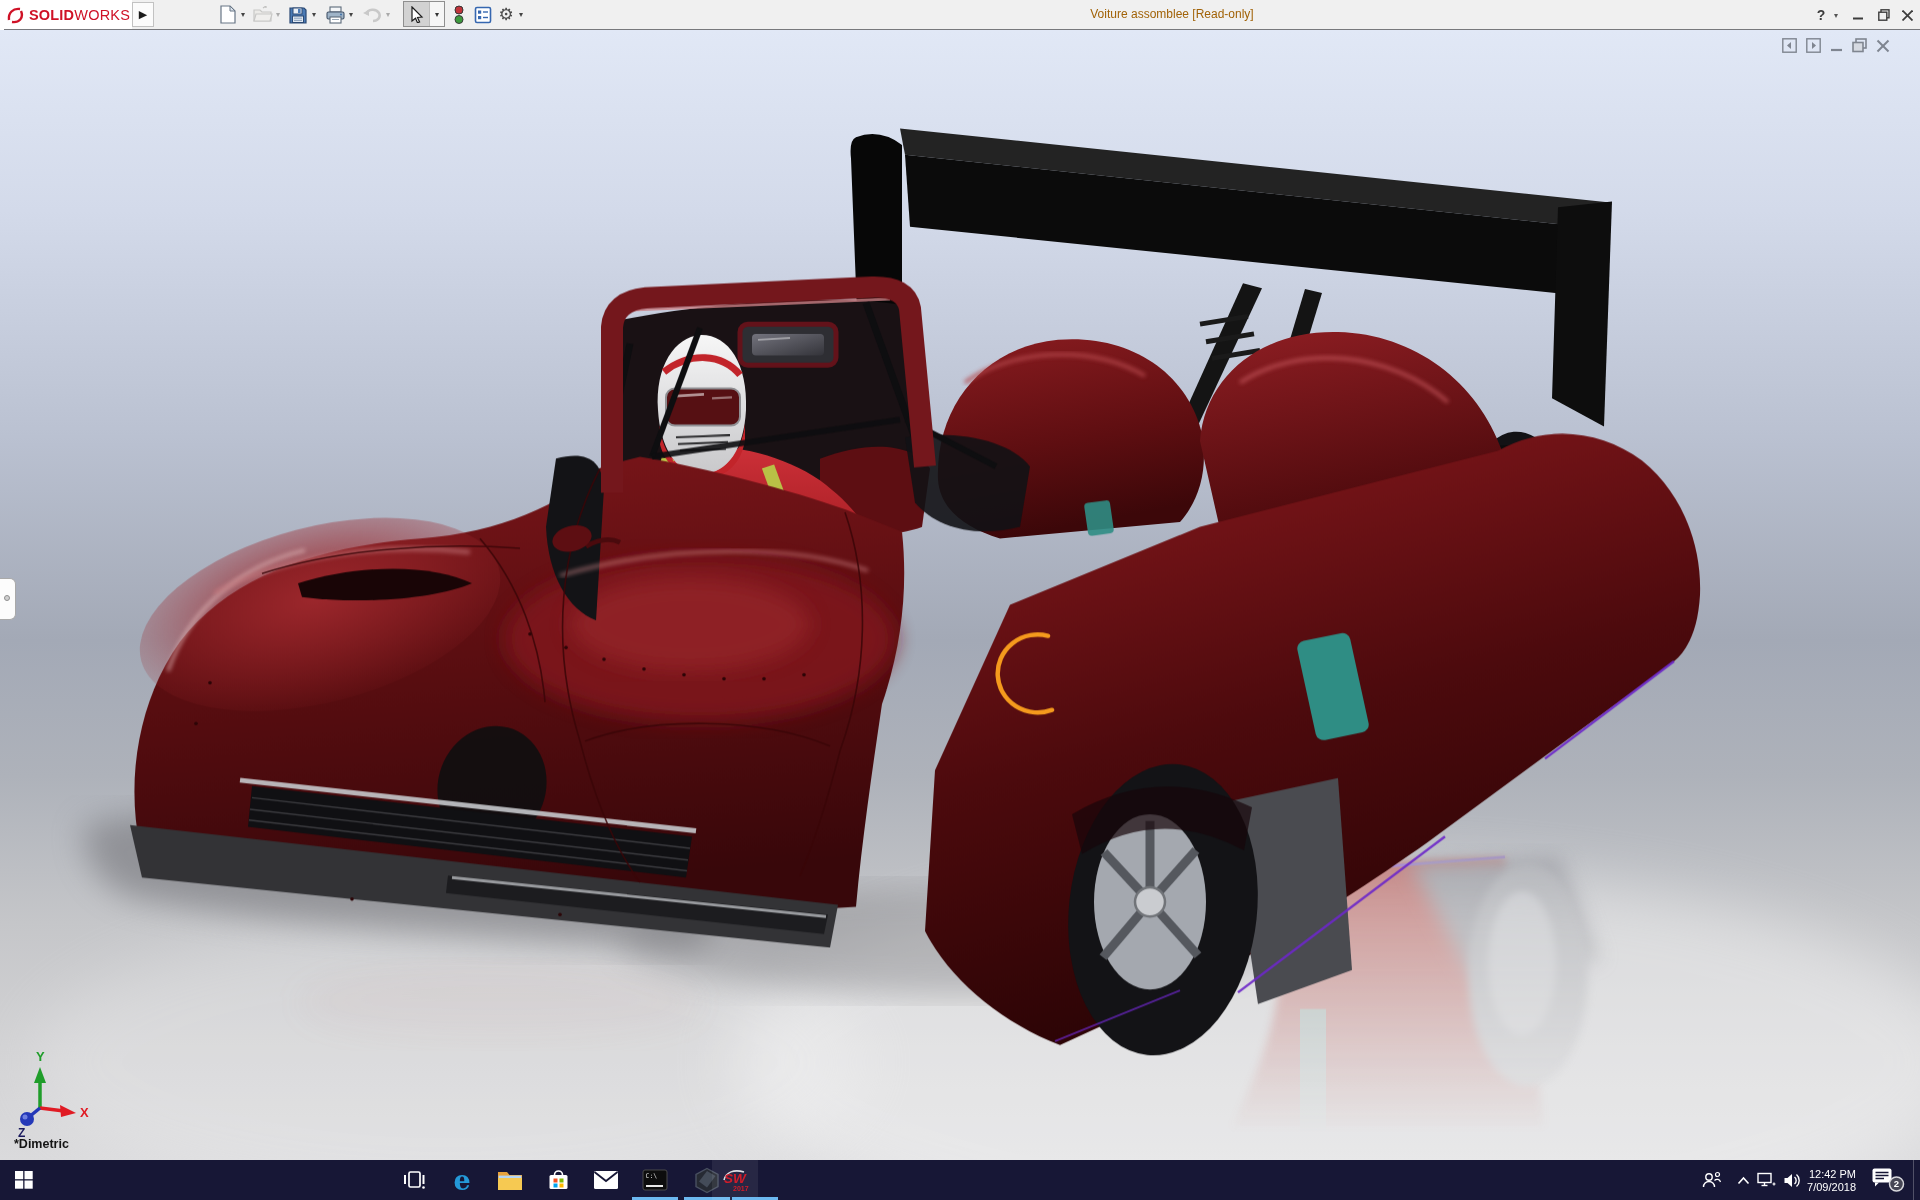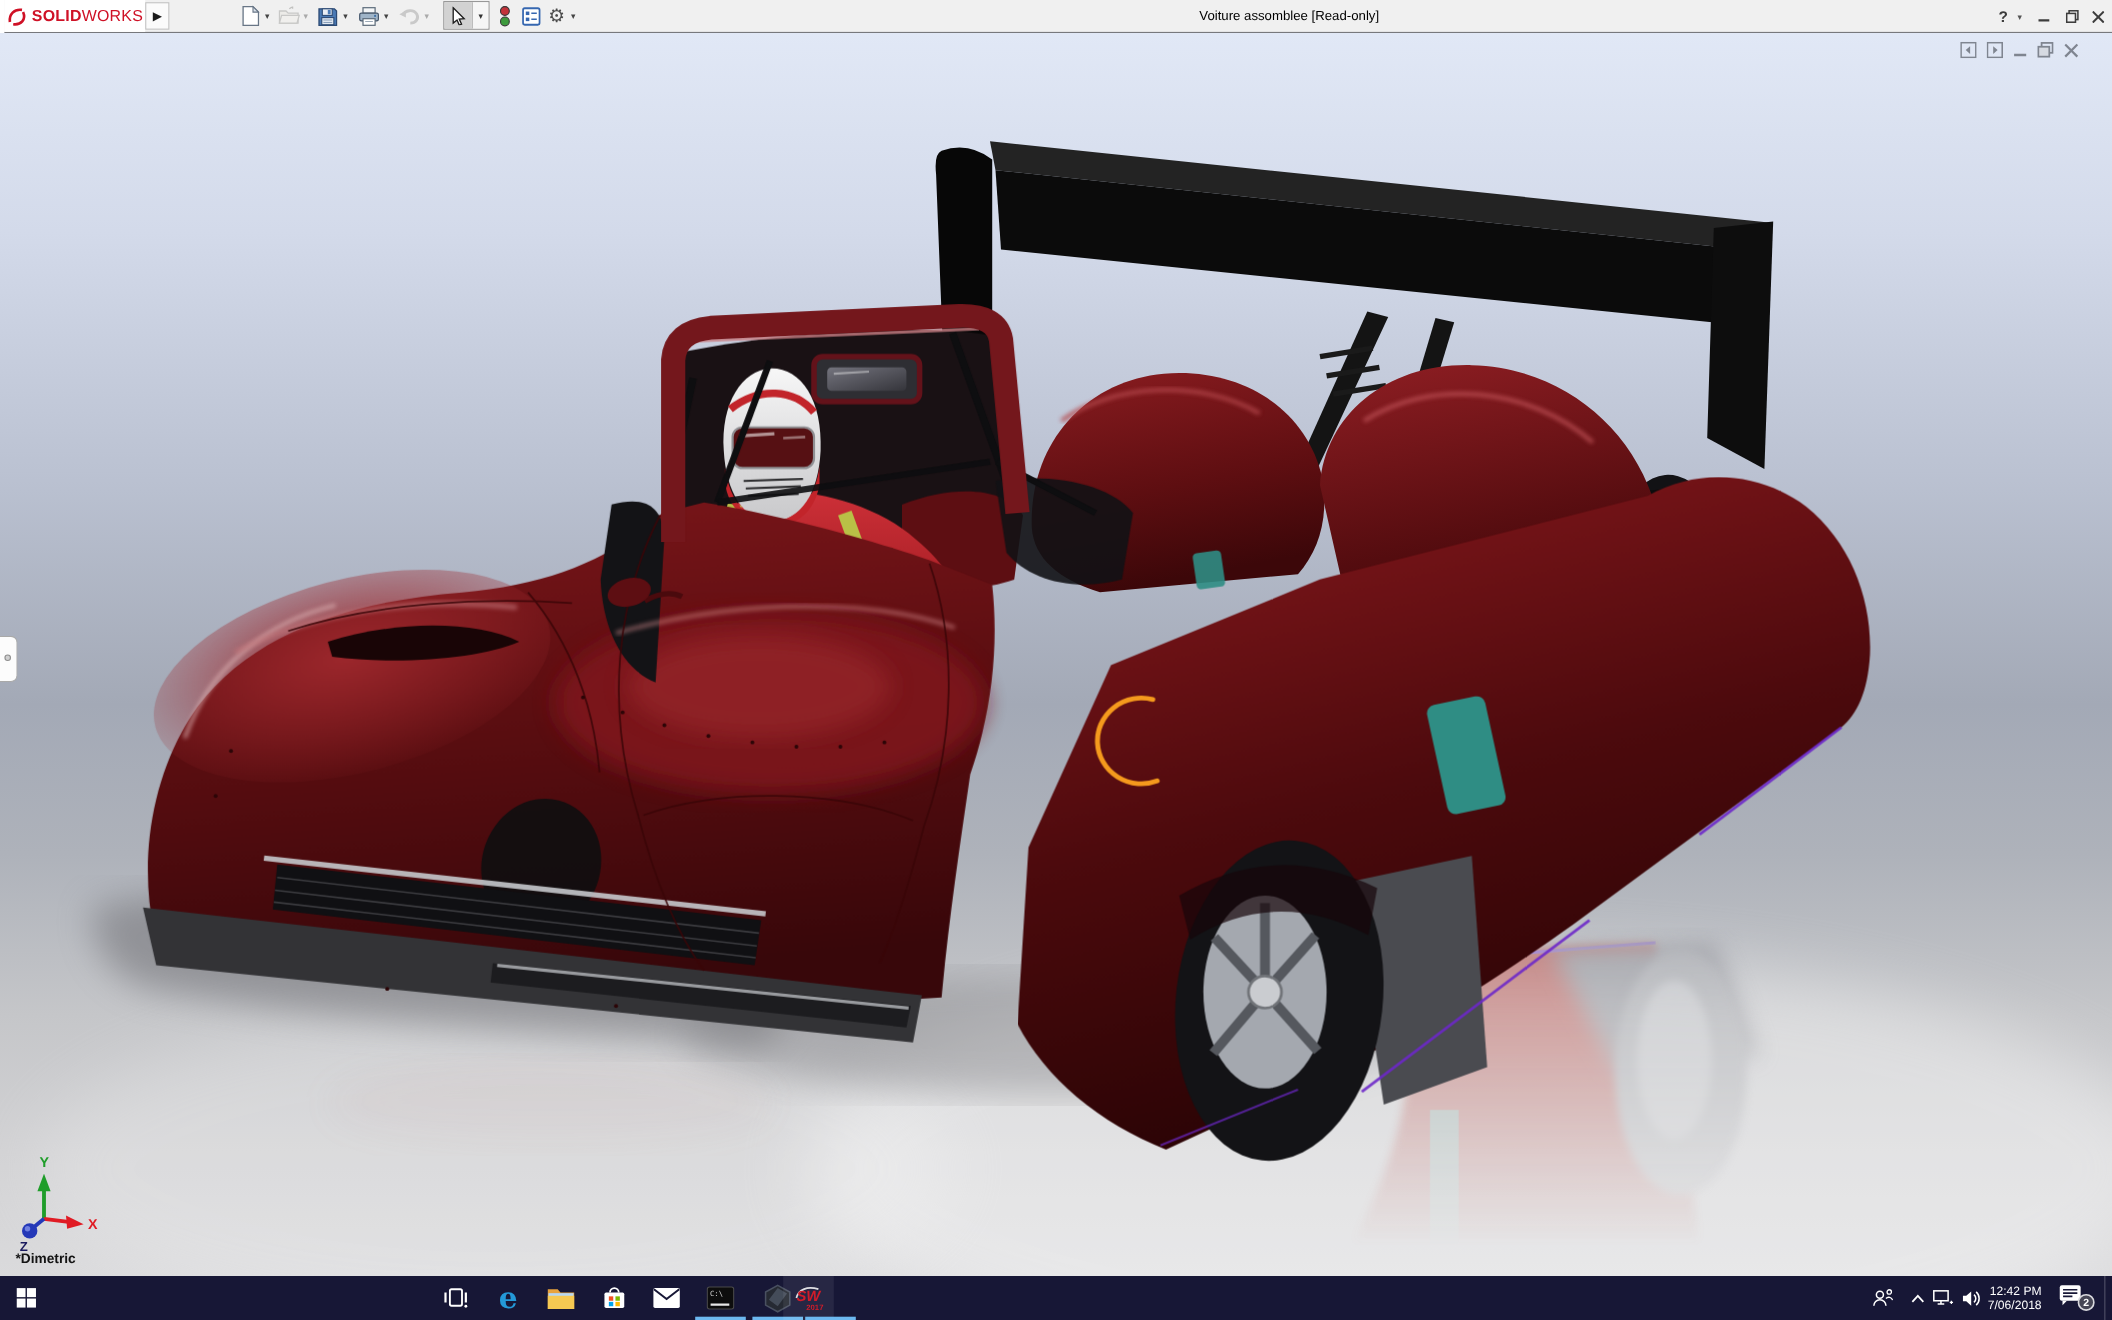--- a/index.html
+++ b/index.html
@@ -11,21 +11,21 @@
   #logo-text b { font-weight:800; }
   .flyout-btn { position:absolute; left:128px; top:2px; width:22px; height:25px; border:1px solid #c2c2c2; background:#fbfbfb; display:flex; align-items:center; justify-content:center; font-size:11px; color:#1a1a1a; }
   .tb-icon { position:absolute; top:3px; width:22px; height:23px; display:flex; align-items:center; justify-content:center; }
   .tb-caret { position:absolute; top:10px; font-size:8px; color:#444; }
   .tb-caret.dis { color:#aaa; }
   .dis-icon { opacity:.45; filter:grayscale(.8); }
   #select-box { position:absolute; left:399px; top:1px; width:42px; height:26px; border:1px solid #8f8f8f; display:flex; }
   #select-box .cell-a { width:25px; background:#d2d2d2; display:flex; align-items:center; justify-content:center; }
   #select-box .cell-b { width:15px; background:#f6f6f6; border-left:1px solid #bcbcbc; display:flex; align-items:center; justify-content:center; font-size:8px; color:#333; }
   #gear-glyph { font-size:17px; color:#4c4c4c; line-height:1; }
-  #title-text { position:absolute; left:1168px; top:7px; transform:translateX(-50%); font-size:12px; color:#000000; white-space:nowrap; }
+  #title-text { position:absolute; left:1168px; top:7px; transform:translateX(-50%); font-size:12px; color:#a16207; white-space:nowrap; }
   .win-ctl { position:absolute; top:4px; height:22px; display:flex; align-items:center; justify-content:center; color:#3c3c3c; }
   #help-lbl { left:1808px; width:18px; font-size:14px; font-weight:bold; }
   #help-caret { left:1827px; width:10px; font-size:8px; color:#555; }
   
   #viewport { position:absolute; left:0; top:30px; width:1920px; height:1130px;
     background:linear-gradient(180deg,#e1e8f6 0%,#d3daea 16%,#bac1d1 36%,#a3a9b6 54%,#aeb2ba 66%,#c5c6c9 79%,#d2d2d4 90%,#dadadc 100%); }
   #doc-controls { position:absolute; left:1782px; top:8px; display:flex; gap:9px; align-items:center; }
   #left-tab { position:absolute; left:0; top:548px; width:16px; height:42px; background:#fcfcfc; border:1px solid #a9a9a9; border-left:none; border-radius:0 6px 6px 0; }
   #left-tab .dot { position:absolute; left:4px; top:16px; width:6px; height:6px; border-radius:50%; background:#cfcfcf; border:1px solid #8f8f8f; }
   #view-label { position:absolute; left:14px; top:1107px; font-size:12.5px; font-weight:700; color:#141414; }
@@ -526,21 +526,21 @@
   <div class="tray-item" style="left:1779px;width:26px">
     <svg width="19" height="17" viewBox="0 0 19 17">
       <path d="M1.5 6 v5 h3 l4.5 4 V2 L4.5 6 Z" fill="#ffffff"></path>
       <path d="M11.5 5 a4.5 4.5 0 0 1 0 7" fill="none" stroke="#ffffff" stroke-width="1.4"></path>
       <path d="M13.5 2.5 a8 8 0 0 1 0 12" fill="none" stroke="#ffffff" stroke-width="1.4"></path>
     </svg>
   </div>
 
   <div id="clock">
     <span>12:42 PM</span>
-    <span>7/06/2018</span>
+    <span>7/09/2018</span>
   </div>
 
   <div class="tray-item" style="left:1868px;width:40px">
     <svg width="34" height="26" viewBox="0 0 34 26">
       <rect x="1.5" y="1.5" width="19" height="14" rx="2" fill="#ffffff"></rect>
       <path d="M4 15.5 v4 l4 -4 Z" fill="#ffffff"></path>
       <line x1="4.5" y1="5.5" x2="17.5" y2="5.5" stroke="#171736" stroke-width="1.5"></line>
       <line x1="4.5" y1="8.5" x2="17.5" y2="8.5" stroke="#171736" stroke-width="1.5"></line>
       <line x1="4.5" y1="11.5" x2="13" y2="11.5" stroke="#171736" stroke-width="1.5"></line>
       <circle cx="25.5" cy="17" r="7" fill="#464655" stroke="#d8d8dd" stroke-width="1.5"></circle>

